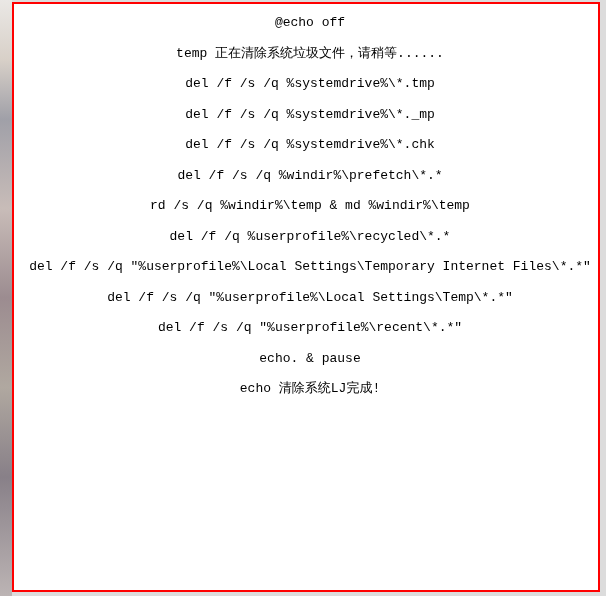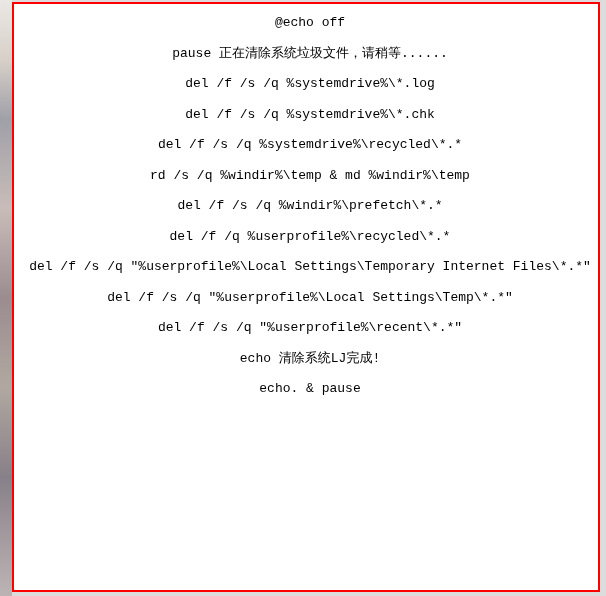--- a/index.html
+++ b/index.html
@@ -51,25 +51,25 @@
       margin-left: -2px;
     }
   </style>
 </head>
 <body>
 
 <div class="left-strip"></div>
 
 <div class="code-container">
   <div class="code-line">@echo off</div>
-  <div class="code-line">pause 正在清除系统垃圾文件，请稍等......</div>
-  <div class="code-line">del /f /s /q %systemdrive%\*.log</div>
+  <div class="code-line">temp 正在清除系统垃圾文件，请稍等......</div>
+  <div class="code-line">del /f /s /q %systemdrive%\*.tmp</div>
+  <div class="code-line">del /f /s /q %systemdrive%\*._mp</div>
   <div class="code-line">del /f /s /q %systemdrive%\*.chk</div>
-  <div class="code-line">del /f /s /q %systemdrive%\recycled\*.*</div>
+  <div class="code-line">del /f /s /q %windir%\prefetch\*.*</div>
   <div class="code-line">rd /s /q %windir%\temp &amp; md %windir%\temp</div>
-  <div class="code-line">del /f /s /q %windir%\prefetch\*.*</div>
   <div class="code-line">del /f /q %userprofile%\recycled\*.*</div>
   <div class="code-line">del /f /s /q "%userprofile%\Local Settings\Temporary Internet Files\*.*"</div>
   <div class="code-line">del /f /s /q "%userprofile%\Local Settings\Temp\*.*"</div>
   <div class="code-line">del /f /s /q "%userprofile%\recent\*.*"</div>
+  <div class="code-line">echo. &amp; pause</div>
   <div class="code-line">echo 清除系统LJ完成!</div>
-  <div class="code-line">echo. &amp; pause</div>
 </div>
 
 </body></html>

